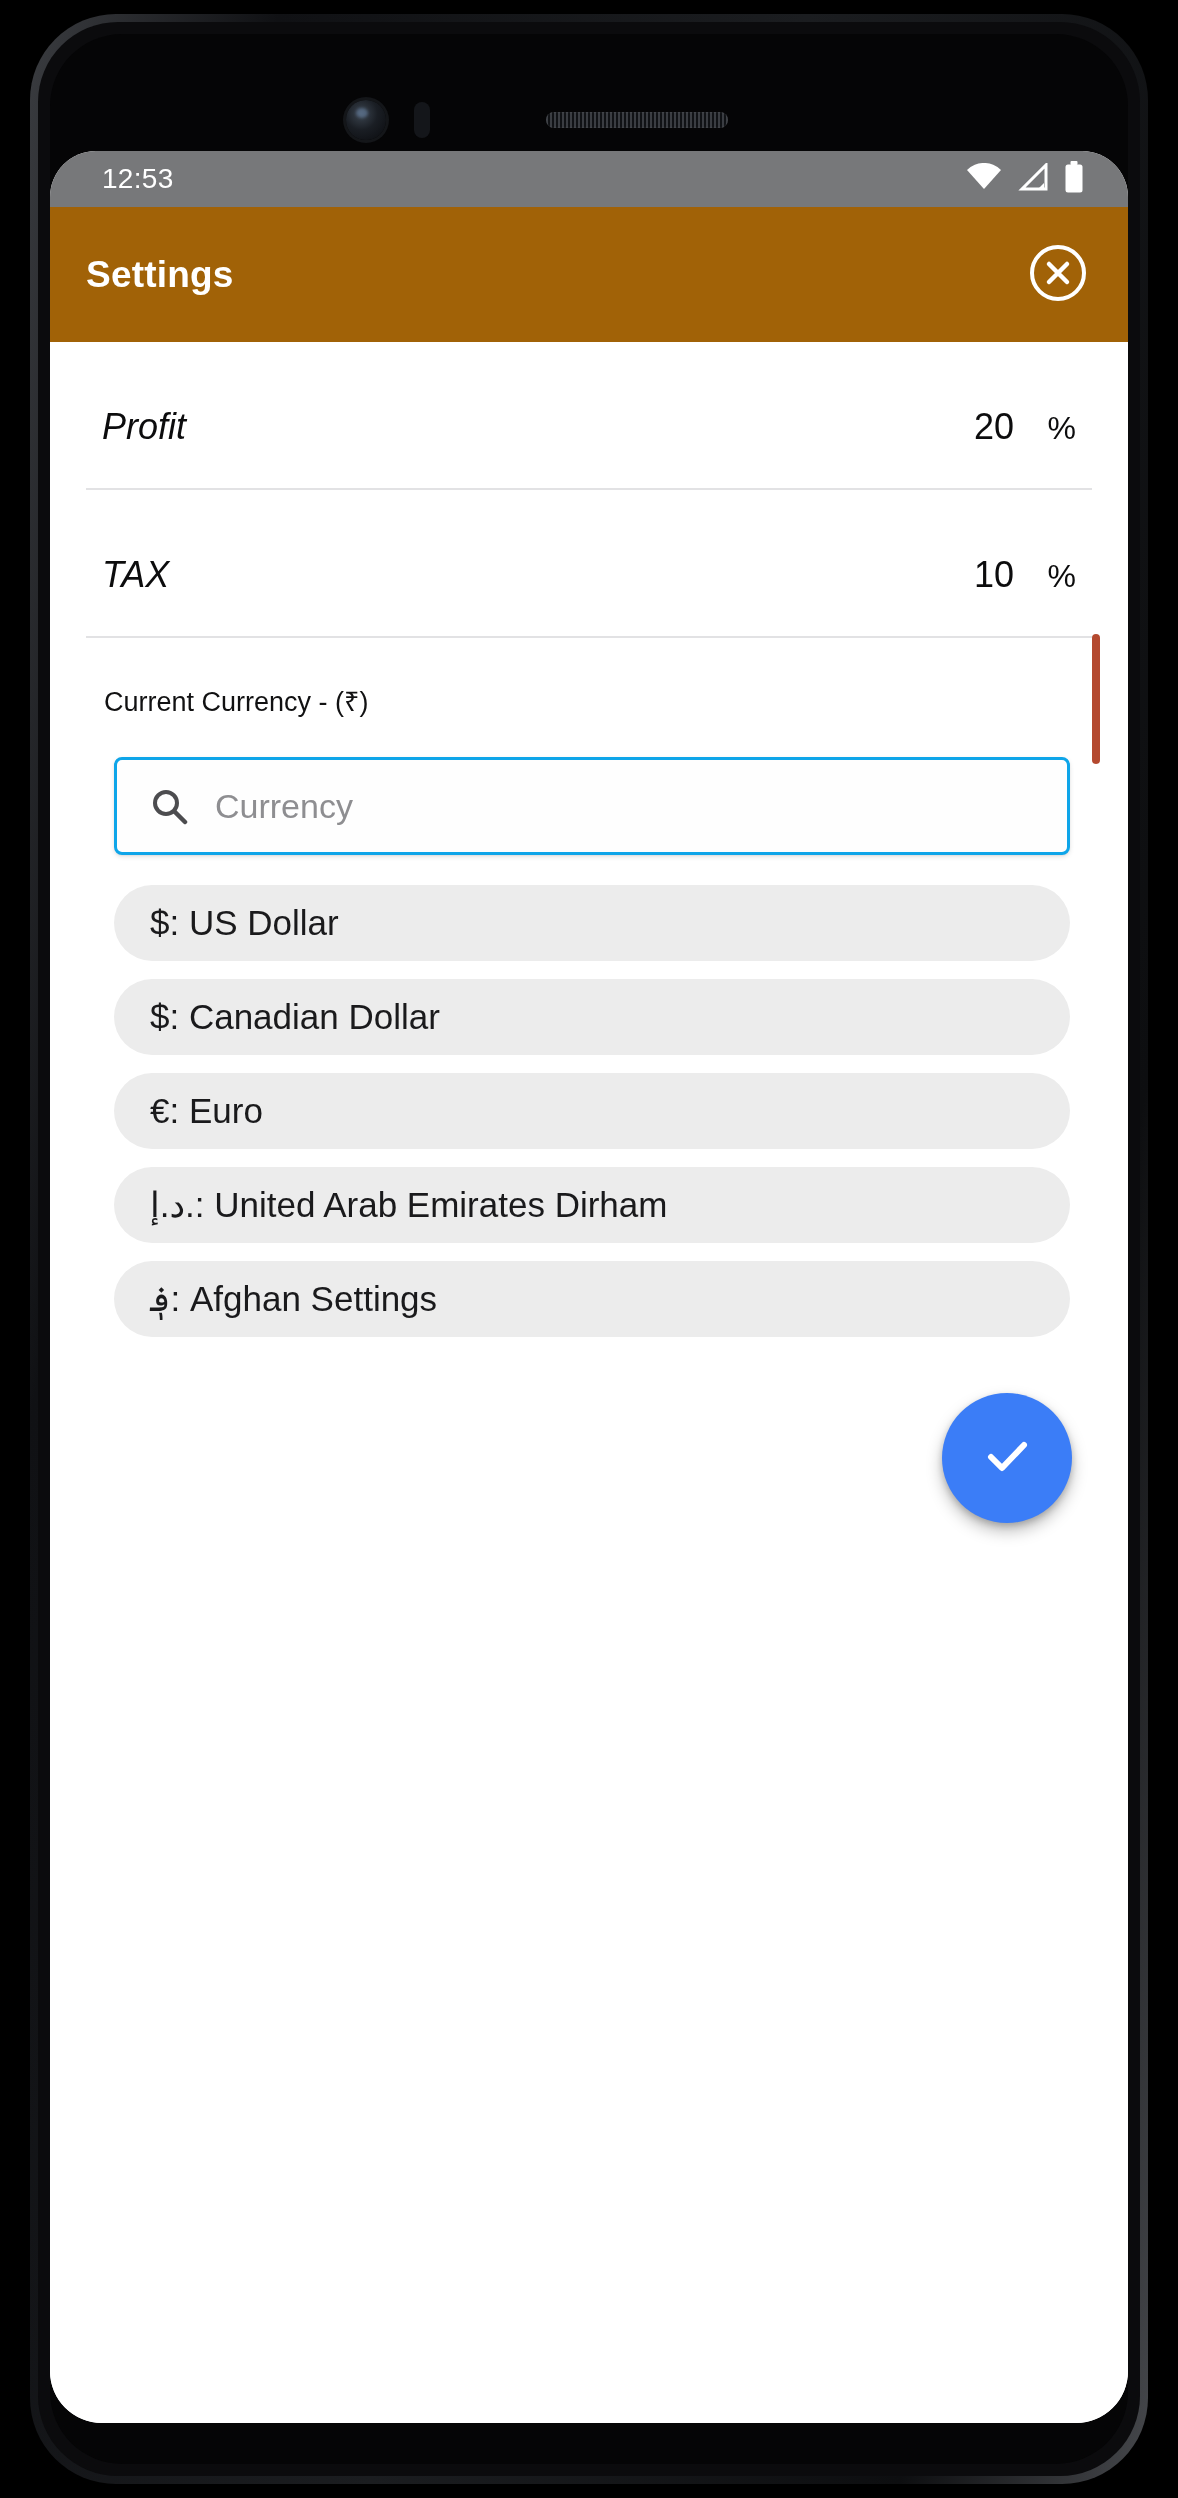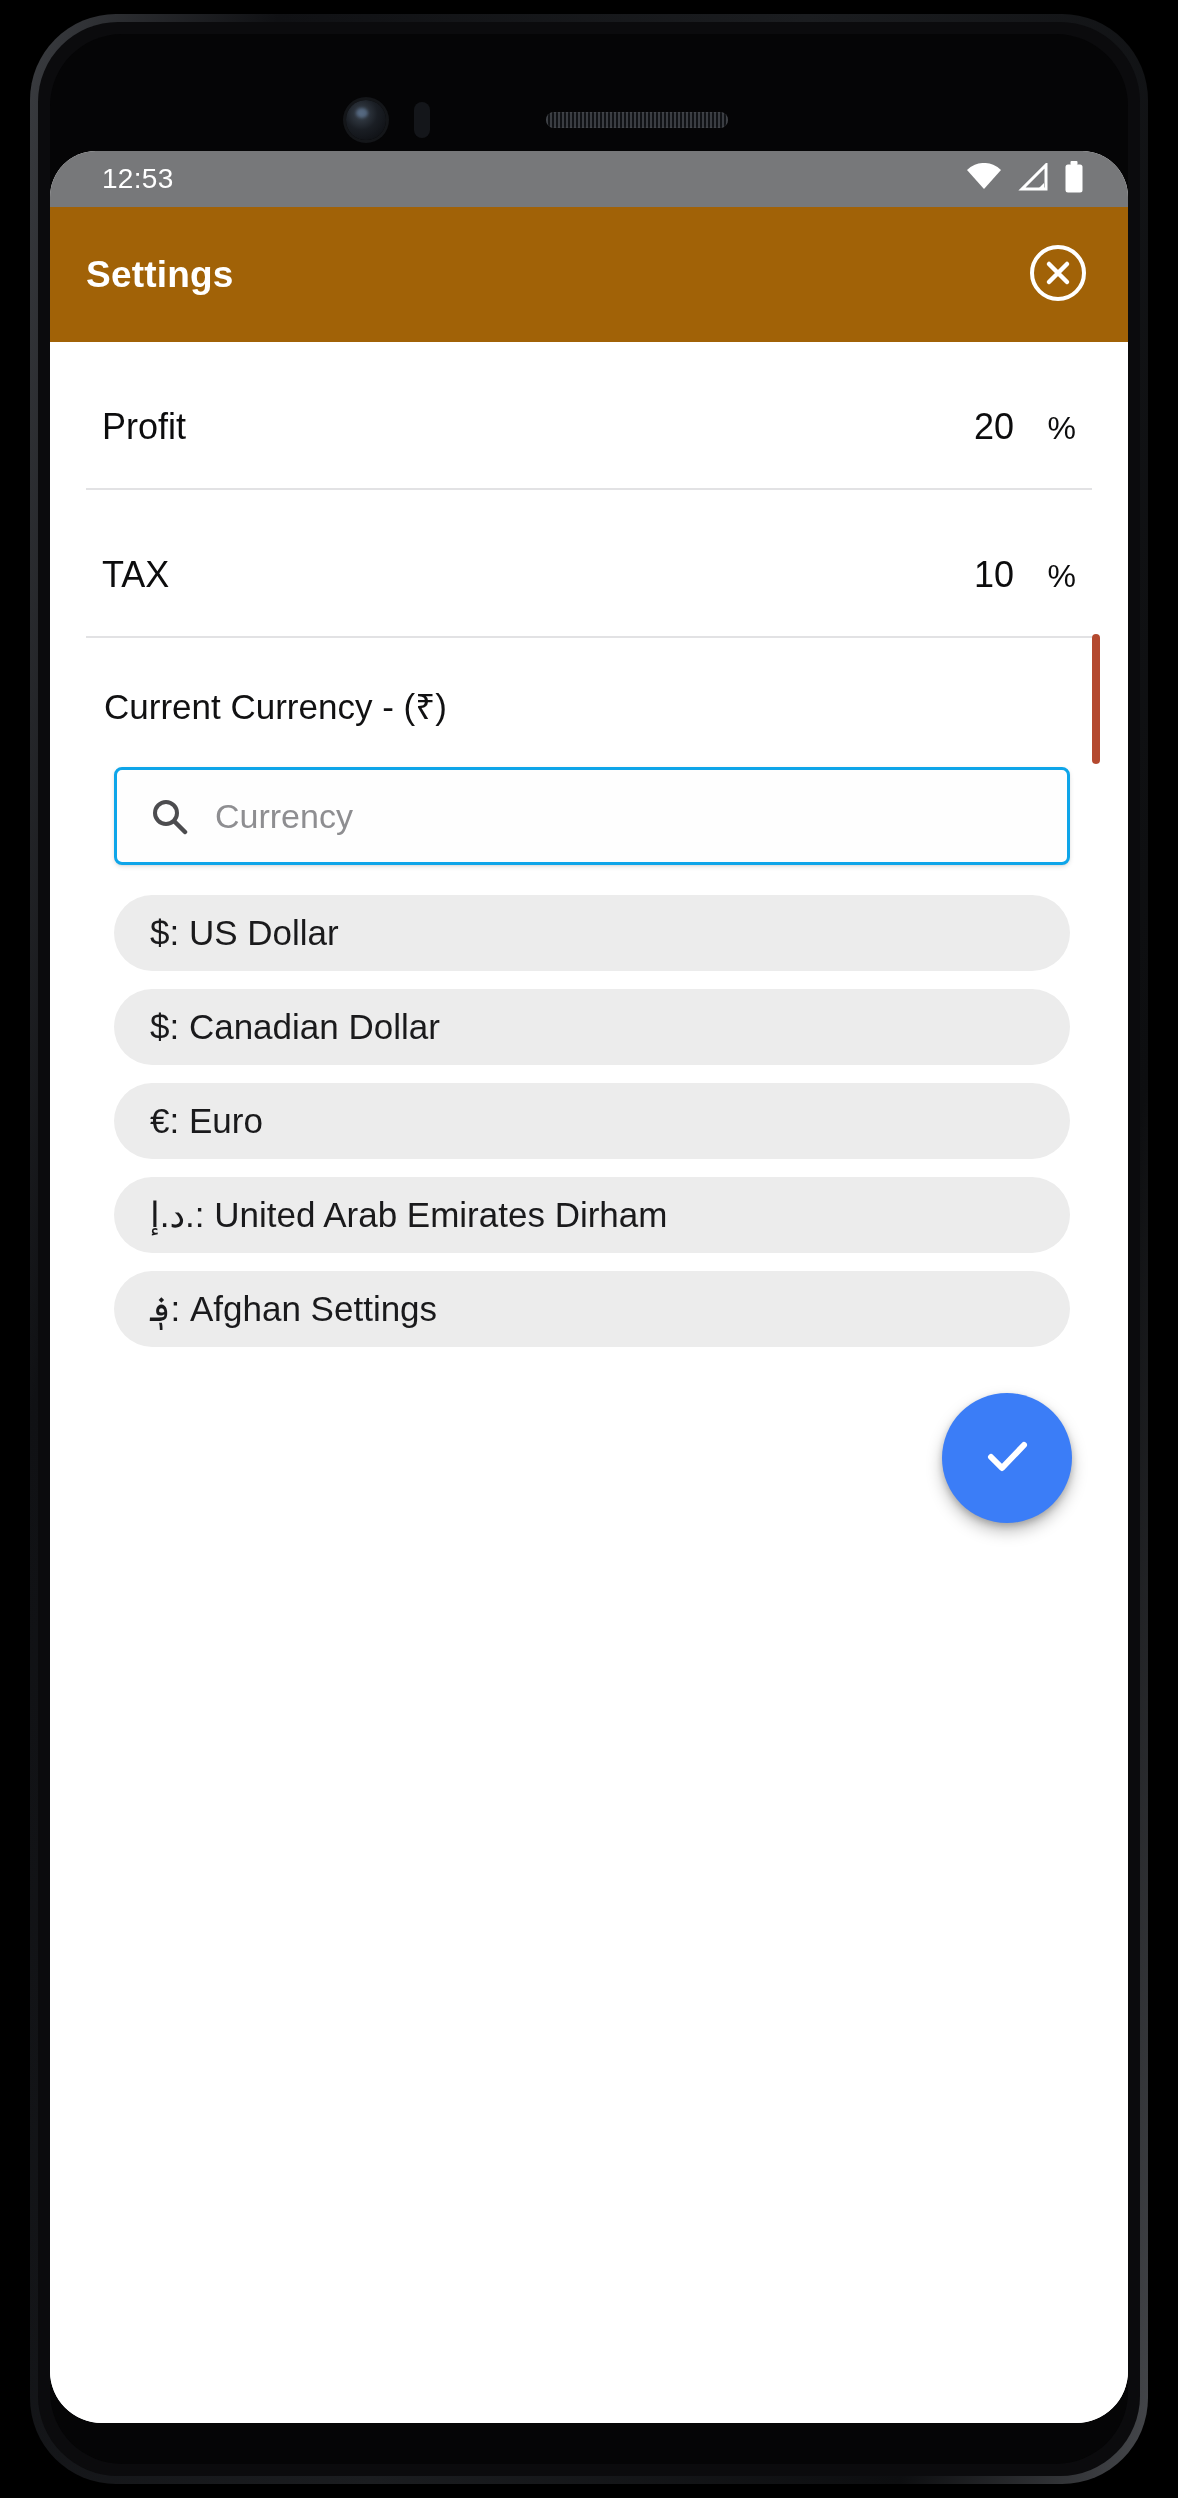--- a/index.html
+++ b/index.html
@@ -183,37 +183,38 @@
     display: flex;
     align-items: baseline;
     margin: 0 36px;
     padding: 58px 16px 40px 16px;
     border-bottom: 2px solid #e2e2e4;
   }
   .field-label {
     font-size: 36px;
     color: #0c0c0d;
     flex: 1;
+    font-style: italic;
   }
   .field-value {
     font-size: 36px;
     color: #0c0c0d;
     text-align: right;
     min-width: 90px;
     margin-top: 6px;
   }
   .field-suffix {
     font-size: 32px;
     color: #0c0c0d;
     width: 62px;
     text-align: right;
   }
 
   .section-label {
-    font-size: 35px;
+    font-size: 27px;
     color: #111112;
     margin: 44px 0 0 54px;
   }
 
   .search-wrap {
     margin: 38px 58px 0 64px;
     height: 98px;
     background: #fefefe;
     border: 3px solid #0ea5e9;
     border-radius: 8px;

